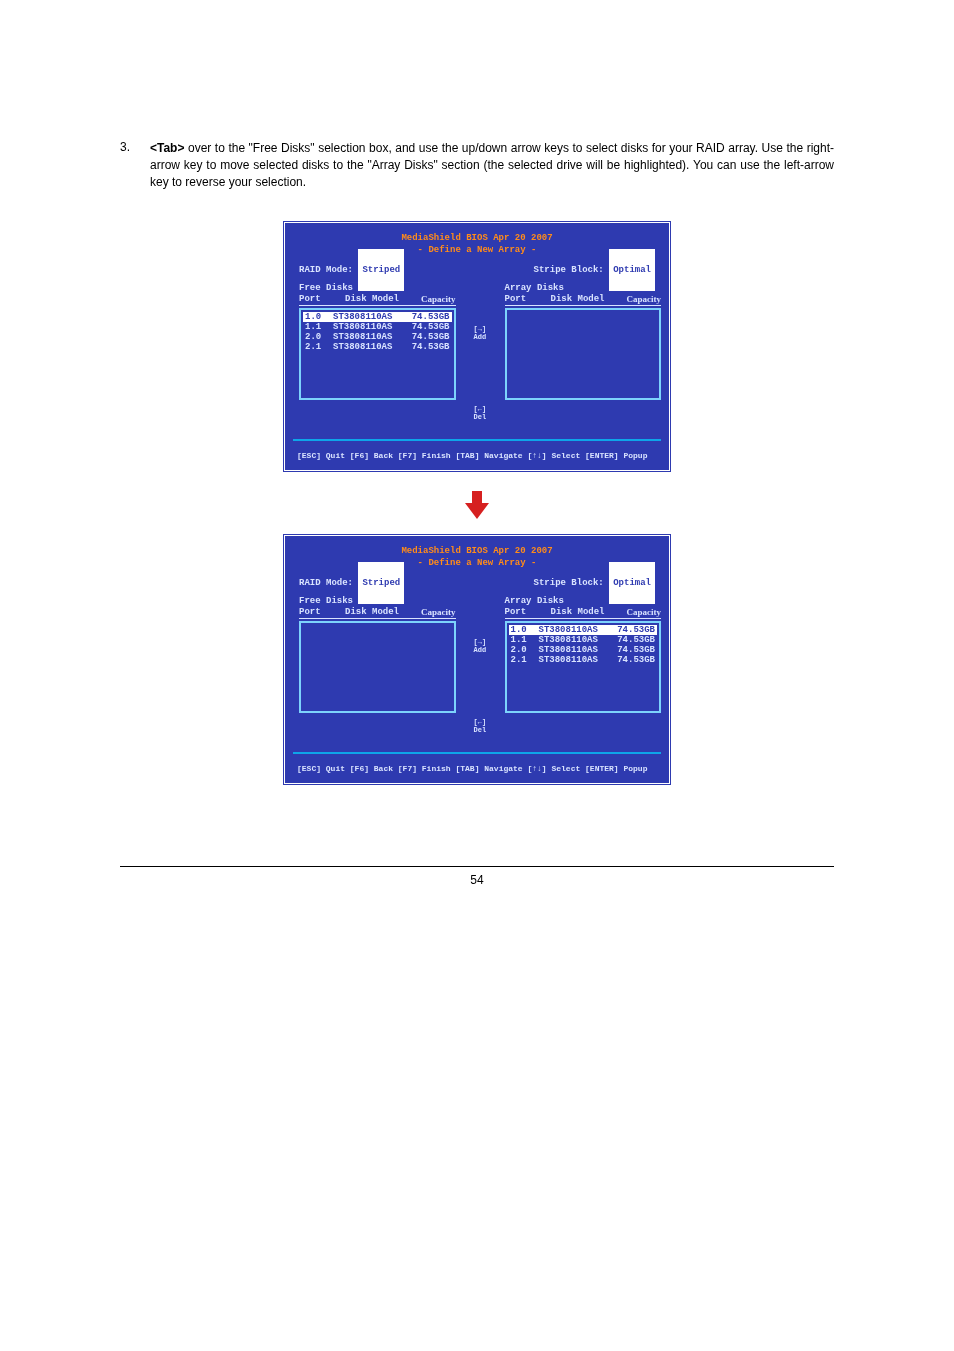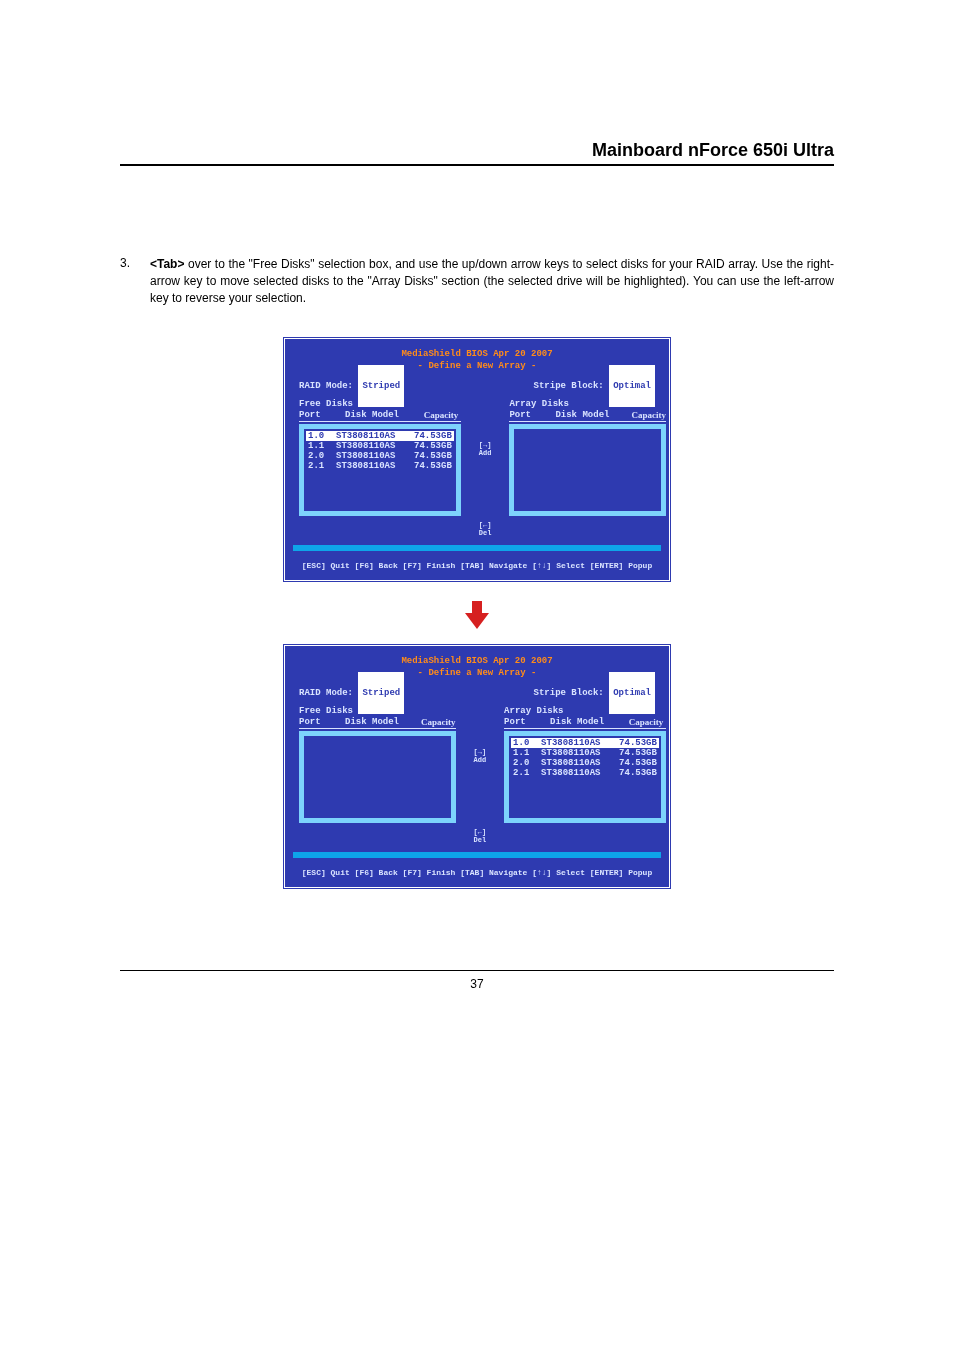--- a/index.html
+++ b/index.html
@@ -90,21 +90,21 @@
     display: flex;
     color: #d9e3ff;
     border-bottom: 1px solid #d9e3ff;
     padding-bottom: 1px;
     margin-bottom: 1px;
   }
   .hc-port { width: 46px; }
   .hc-model { width: 76px; }
   .hc-cap { flex:1; text-align: center; font-family: Liberation Serif, serif; }
   .bios-listbox {
-    border: 5px solid #7dd3fc;
+    border: 2px solid #7dd3fc;
     min-height: 92px;
     margin-top: 2px;
     padding: 2px 2px;
     box-sizing: border-box;
   }
   .disk-row { display: flex; padding: 0 2px; }
   .disk-row.sel { background: #fff; color: #2e3ab0; }
   .dr-port { width: 28px; }
   .dr-model { width: 78px; }
   .dr-cap { flex:1; text-align: right; }
@@ -113,26 +113,25 @@
     display: flex;
     flex-direction: column;
     justify-content: flex-end;
     padding-top: 34px;
     font-size: 7px;
     color: #d9e3ff;
   }
   .mid-add { margin-top: 8px; }
   .mid-del { margin-top: 64px; }
   .bios-footer {
-    text-align: center;
     color: #d9e3ff;
     padding: 10px 4px 10px 4px;
     font-size: 8px;
-    border-top: 6px solid #0ea5e9;
-    margin: 4px 8px 0 8px;
+    border-top: 2px solid #0ea5e9;
+    margin: 14px 8px 0 8px;
   }
   .arrow-down {
     width: 0; height: 0;
     border-left: 12px solid transparent;
     border-right: 12px solid transparent;
     border-top: 16px solid #d62020;
     position: relative;
   }
   .arrow-down::before {
     content: "";
@@ -146,21 +145,20 @@
     border-top: 1px solid #000;
     text-align: center;
     padding-top: 6px;
     font-size: 12px;
   }
 </style>
 </head>
 <body>
 
 <div class="page">
-  <div class="header-title">Mainboard nForce 650i Ultra</div>
 
   <div class="instr">
     <div class="instr-num">3.</div>
     <div class="instr-text">
       <b>&lt;Tab&gt;</b><span> over to the "Free Disks" selection box, and use the up/down arrow keys to select disks for your RAID array. Use the right-arrow key to move selected disks to the "Array Disks" section (the selected drive will be highlighted). You can use the left-arrow key to reverse your selection.</span>
     </div>
   </div>
 
   <div class="bios-wrap">
 
@@ -295,14 +293,14 @@
             </div>
           </div>
         </div>
       </div>
 
       <div class="bios-footer">[ESC] Quit [F6] Back [F7] Finish [TAB] Navigate [↑↓] Select [ENTER] Popup</div>
     </div>
 
   </div>
 
-  <div class="page-footer">37</div>
+  <div class="page-footer">54</div>
 </div>
 
 </body></html>

